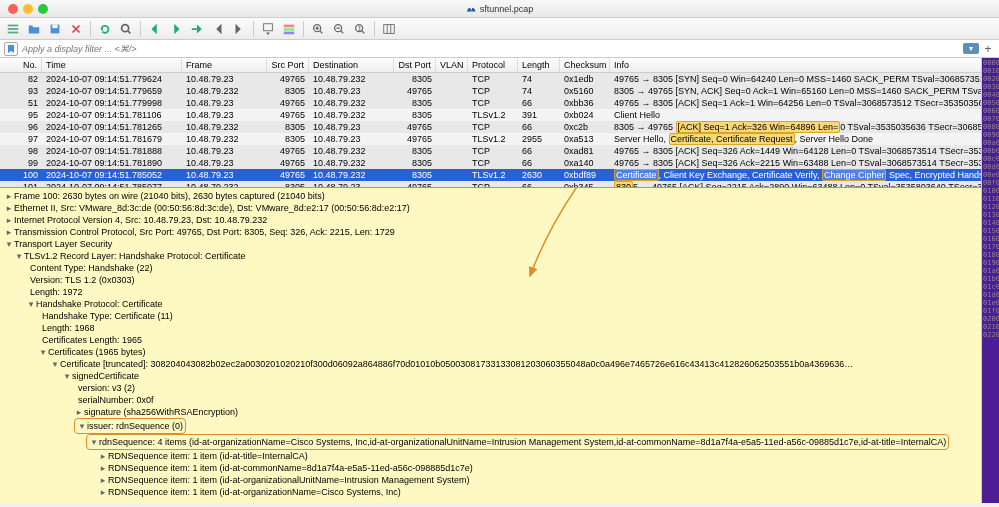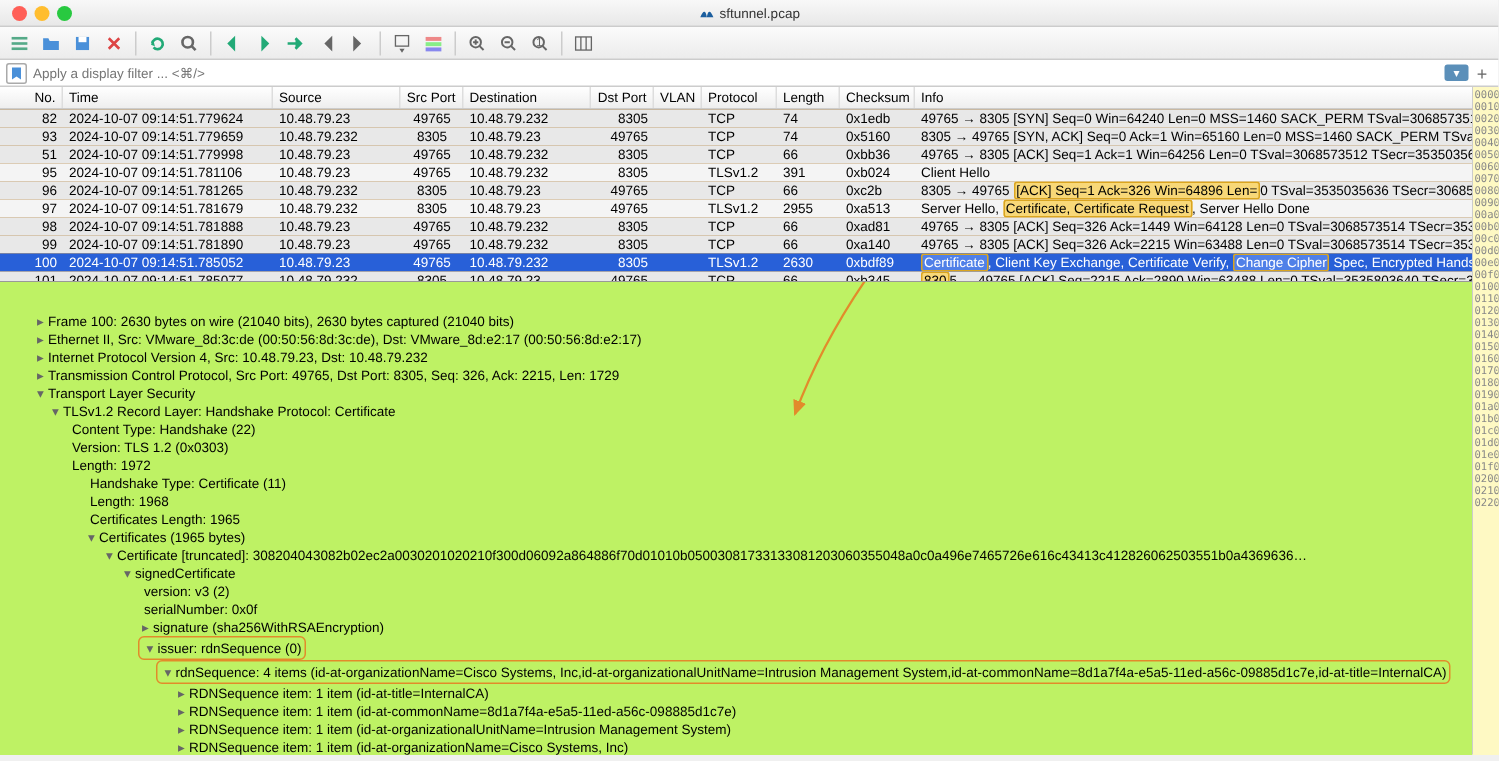--- a/index.html
+++ b/index.html
@@ -9,38 +9,38 @@
 .tl{width:10px;height:10px;border-radius:50%}
 .tl.r{background:#ff5f57}.tl.y{background:#ffbd2e}.tl.g{background:#28c940}
 .title{position:absolute;left:50%;transform:translateX(-50%);color:#333;display:flex;align-items:flex-end;gap:4px}
 .title svg{width:10px;height:10px}
 .toolbar{height:22px;background:linear-gradient(#fbfbfb,#ececec);border-bottom:1px solid #ccc;display:flex;align-items:center;padding:0 4px;gap:3px}
 .tbtn{width:18px;height:18px;display:flex;align-items:center;justify-content:center;border:1px solid transparent;border-radius:2px}
 .tbtn svg{width:14px;height:14px}
 .sep{width:1px;height:16px;background:#ccc;margin:0 2px}
 .filterbar{height:18px;background:#fff;border-bottom:1px solid #ccc;display:flex;align-items:center;padding:0 4px}
 .fbox{width:14px;height:14px;border:1px solid #aaa;border-radius:2px;margin-right:4px;display:flex;align-items:center;justify-content:center}
-.finput{flex:1;border:none;outline:none;color:#999;font-size:9px}
+.finput{flex:1;border:none;outline:none;font-style:italic;color:#999;font-size:9px}
 .fend{display:flex;align-items:center;gap:2px}
 .fbtn{padding:1px 6px;background:#5b8fb9;color:#fff;border-radius:2px;font-size:8px}
 .plus{width:14px;height:14px;display:flex;align-items:center;justify-content:center;color:#666;font-size:12px}
 .packets{height:130px;overflow:auto;background:#a16207;border-bottom:1px solid #999;font-family:Menlo,Consolas,monospace;position:relative}
 .phead{display:flex;background:linear-gradient(#fff,#eee);border-bottom:1px solid #ccc;position:sticky;top:0;font-family:"Lucida Grande",sans-serif;font-weight:normal}
 .phead>div{padding:2px 4px;border-right:1px solid #ddd;white-space:nowrap;overflow:hidden}
 .prow{display:flex;white-space:nowrap}
 .prow>div{padding:1px 4px;overflow:hidden;text-overflow:clip}
-.c-no{width:42px;text-align:right}.c-time{width:140px}.c-src{width:85px}.c-sport{width:42px;text-align:center}.c-dst{width:85px}.c-dport{width:42px;text-align:right}.c-vlan{width:32px}.c-proto{width:50px}.c-len{width:42px;text-align:left}.c-chk{width:50px}.c-info{flex:1}
+.c-no{width:42px;text-align:right}.c-time{width:140px}.c-src{width:85px}.c-sport{width:42px;text-align:right}.c-dst{width:85px}.c-dport{width:42px;text-align:right}.c-vlan{width:32px}.c-proto{width:50px}.c-len{width:42px;text-align:left}.c-chk{width:50px}.c-info{flex:1}
 .r-gray{background:#e8e8e8}.r-ltgray{background:#f4f4f4}.r-sel{background:#2860d8;color:#fff}.r-sel .hl{background:#5080e8}
 .hl{background:#f8d878;border:1px solid #daa520;border-radius:2px;padding:0 1px}
-.details{height:315px;overflow:auto;background:#bef264;font-family:Menlo,Consolas,monospace;font-size:9px;padding:20px;position:relative}
+.details{height:315px;overflow:auto;background:#fef9c3;font-family:Menlo,Consolas,monospace;font-size:9px;padding:2px;position:relative}
 .details .ln{white-space:nowrap;padding:0 2px;line-height:12px}
 .tw{display:inline-block;width:10px;text-align:center;color:#666;cursor:default;user-select:none}
 .box{border:1.5px solid #e28b2b;border-radius:4px;padding:1px 2px;display:inline-block}
 .arrow{position:absolute;left:620px;top:0;pointer-events:none}
-.hexcol{position:absolute;right:0;top:58px;width:18px;height:445px;background:#fef9c3;border-left:1px solid #ccc;font-family:Menlo,monospace;font-size:7px;color:#888;overflow:hidden;line-height:8px;padding:1px}
+.hexcol{position:absolute;right:0;top:58px;width:18px;height:445px;background:#4c1d95;border-left:1px solid #ccc;font-family:Menlo,monospace;font-size:7px;color:#888;overflow:hidden;line-height:8px;padding:1px}
 </style>
 </head>
 <body>
 
 <div class="titlebar">
   <div class="traffic">
     <div class="tl r"></div>
     <div class="tl y"></div>
     <div class="tl g"></div>
   </div>
@@ -168,21 +168,21 @@
   <div class="fend">
     <div class="fbtn">▾</div>
     <div class="plus">+</div>
   </div>
 </div>
 
 <div class="packets">
   <div class="phead">
     <div class="c-no">No.</div>
     <div class="c-time">Time</div>
-    <div class="c-src">Source</div>
+    <div class="c-src">Frame</div>
     <div class="c-sport">Src Port</div>
     <div class="c-dst">Destination</div>
     <div class="c-dport">Dst Port</div>
     <div class="c-vlan">VLAN</div>
     <div class="c-proto">Protocol</div>
     <div class="c-len">Length</div>
     <div class="c-chk">Checksum</div>
     <div class="c-info">Info</div>
   </div>
   <div id="pbody">
@@ -322,20 +322,21 @@
 <div class="details">
 <div class="ln"><span class="tw">▸</span><span>Frame 100: 2630 bytes on wire (21040 bits), 2630 bytes captured (21040 bits)</span></div>
 <div class="ln"><span class="tw">▸</span><span>Ethernet II, Src: VMware_8d:3c:de (00:50:56:8d:3c:de), Dst: VMware_8d:e2:17 (00:50:56:8d:e2:17)</span></div>
 <div class="ln"><span class="tw">▸</span><span>Internet Protocol Version 4, Src: 10.48.79.23, Dst: 10.48.79.232</span></div>
 <div class="ln"><span class="tw">▸</span><span>Transmission Control Protocol, Src Port: 49765, Dst Port: 8305, Seq: 326, Ack: 2215, Len: 1729</span></div>
 <div class="ln"><span class="tw">▾</span><span>Transport Layer Security</span></div>
 <div class="ln" style="padding-left:12px"><span class="tw">▾</span><span>TLSv1.2 Record Layer: Handshake Protocol: Certificate</span></div>
 <div class="ln" style="padding-left:28px"><span>Content Type: Handshake (22)</span></div>
 <div class="ln" style="padding-left:28px"><span>Version: TLS 1.2 (0x0303)</span></div>
 <div class="ln" style="padding-left:28px"><span>Length: 1972</span></div>
+<div class="ln" style="padding-left:24px"><span class="tw">▾</span><span>Handshake Protocol: Certificate</span></div>
 <div class="ln" style="padding-left:40px"><span>Handshake Type: Certificate (11)</span></div>
 <div class="ln" style="padding-left:40px"><span>Length: 1968</span></div>
 <div class="ln" style="padding-left:40px"><span>Certificates Length: 1965</span></div>
 <div class="ln" style="padding-left:36px"><span class="tw">▾</span><span>Certificates (1965 bytes)</span></div>
 <div class="ln" style="padding-left:48px"><span class="tw">▾</span><span>Certificate [truncated]: 308204043082b02ec2a0030201020210f300d06092a864886f70d01010b05003081733133081203060355048a0c0a496e7465726e616c43413c412826062503551b0a4369636…</span></div>
 <div class="ln" style="padding-left:60px"><span class="tw">▾</span><span>signedCertificate</span></div>
 <div class="ln" style="padding-left:76px"><span>version: v3 (2)</span></div>
 <div class="ln" style="padding-left:76px"><span>serialNumber: 0x0f</span></div>
 <div class="ln" style="padding-left:72px"><span class="tw">▸</span><span>signature (sha256WithRSAEncryption)</span></div>
 <div class="ln" style="padding-left:72px"><span class="box"><span class="tw">▾</span><span>issuer: rdnSequence (0)</span></span></div>

